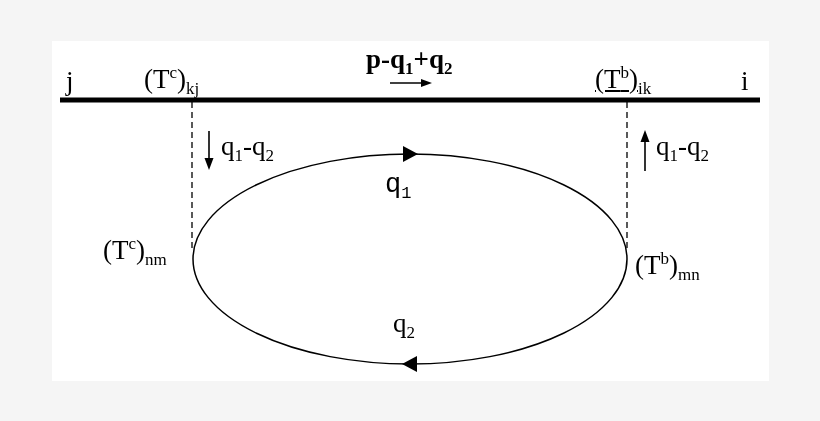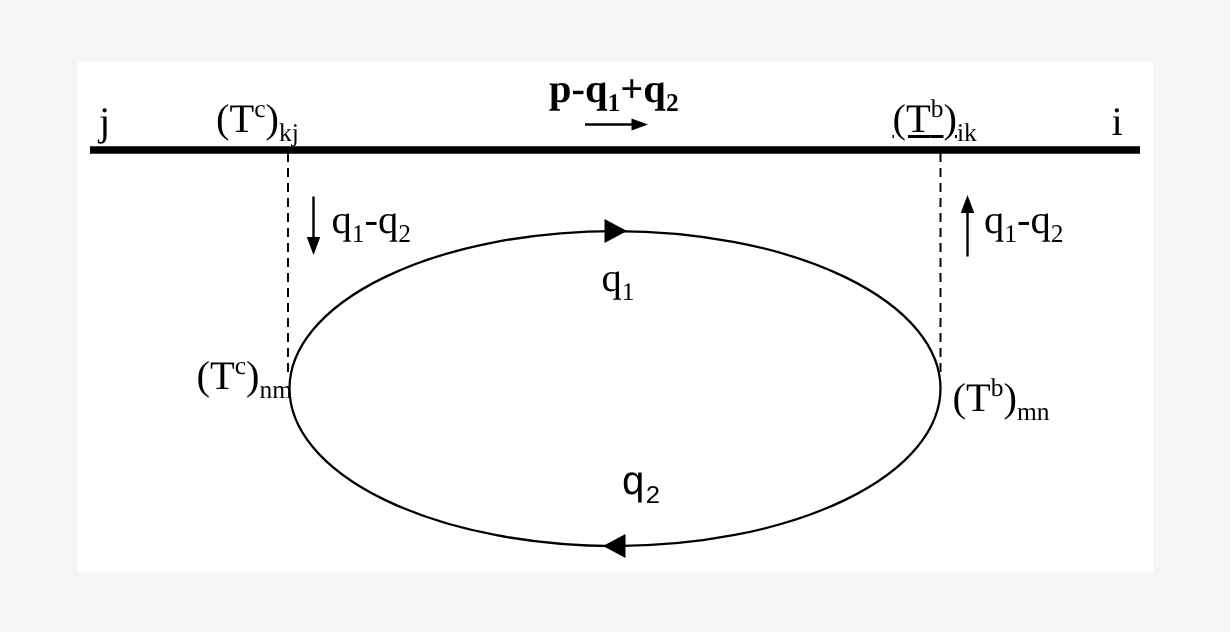--- a/index.html
+++ b/index.html
@@ -62,20 +62,20 @@
   <polygon points="402,364 417,356 417,372" fill="#000"></polygon>
 </svg>
 
 <div class="lbl" style="left:66px; top:68px;"><span>j</span></div>
 <div class="lbl" style="left:741px; top:68px;"><span>i</span></div>
 
 <div class="lbl" style="left:366px; top:46px;font-weight:bold;"><span>p-q</span><sub>1</sub><span>+q</span><sub>2</sub></div>
 
 <div class="lbl" style="left:144px; top:66px;"><span>(T</span><sup>c</sup><span>)</span><sub>kj</sub></div>
 <div class="lbl" style="left:595px; top:66px;text-decoration:underline;"><span>(T</span><sup>b</sup><span>)</span><sub>ik</sub></div>
-<div class="lbl" style="left:103px; top:237px;margin-left:28px;"><span>(T</span><sup>c</sup><span>)</span><sub>nm</sub></div>
+<div class="lbl" style="left:103px; top:237px;"><span>(T</span><sup>c</sup><span>)</span><sub>nm</sub></div>
 <div class="lbl" style="left:635px; top:252px;"><span>(T</span><sup>b</sup><span>)</span><sub>mn</sub></div>
 
 <div class="lbl" style="left:221px; top:133px;"><span>q</span><sub>1</sub><span>-q</span><sub>2</sub></div>
 <div class="lbl" style="left:656px; top:133px;"><span>q</span><sub>1</sub><span>-q</span><sub>2</sub></div>
 
-<div class="lbl" style="left:401px; top:172px;"><span>q</span><sub>1</sub></div>
-<div class="lbl" style="left:414px; top:310px;font-family:Liberation Mono, monospace;"><span>q</span><sub>2</sub></div>
+<div class="lbl" style="left:385px; top:172px;font-family:Liberation Mono, monospace;"><span>q</span><sub>1</sub></div>
+<div class="lbl" style="left:393px; top:310px;"><span>q</span><sub>2</sub></div>
 
 </body></html>

